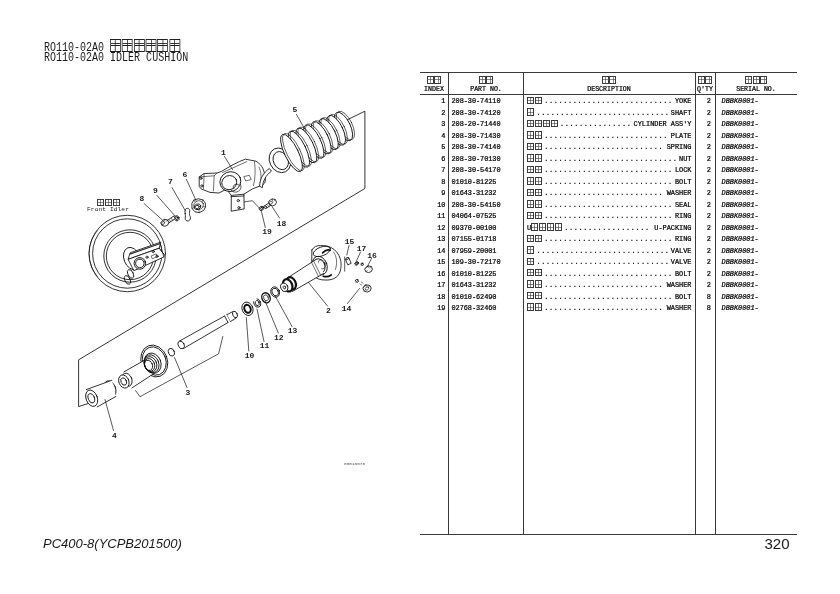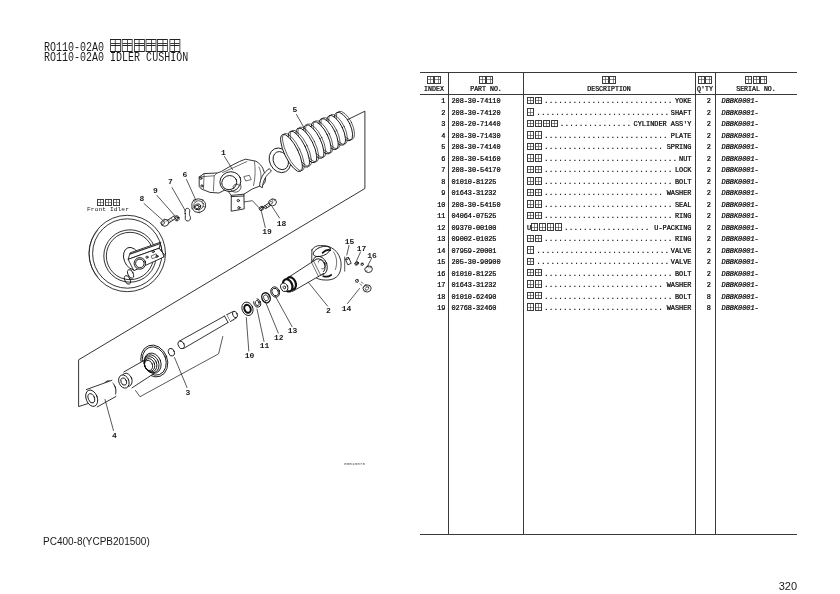--- a/index.html
+++ b/index.html
@@ -117,21 +117,21 @@
         <span class="cn"><span class="c"></span><span class="c"></span></span>
         <span class="dots">..............................................</span>
         <span class="en">SPRING</span>
       </div>
       <span class="q">2</span>
       <span class="sn">DBBK0001-</span>
     </div>
 
 <div class="row" style="top:153.80px">
       <span class="ix">6</span>
-      <span class="pn">208-30-54160</span>
+      <span class="pn">208-30-70130</span>
       <div class="dsc">
         <span class="cn"><span class="c"></span><span class="c"></span></span>
         <span class="dots">..............................................</span>
         <span class="en">NUT</span>
       </div>
       <span class="q">2</span>
       <span class="sn">DBBK0001-</span>
     </div>
 
 <div class="row" style="top:165.28px">
@@ -201,21 +201,21 @@
         <span class="cn">U<span class="c"></span><span class="c"></span><span class="c"></span><span class="c"></span></span>
         <span class="dots">..............................................</span>
         <span class="en">U-PACKING</span>
       </div>
       <span class="q">2</span>
       <span class="sn">DBBK0001-</span>
     </div>
 
 <div class="row" style="top:234.16px">
       <span class="ix">13</span>
-      <span class="pn">09002-01025</span>
+      <span class="pn">07155-01718</span>
       <div class="dsc">
         <span class="cn"><span class="c"></span><span class="c"></span></span>
         <span class="dots">..............................................</span>
         <span class="en">RING</span>
       </div>
       <span class="q">2</span>
       <span class="sn">DBBK0001-</span>
     </div>
 
 <div class="row" style="top:245.64px">
@@ -225,21 +225,21 @@
         <span class="cn"><span class="c"></span></span>
         <span class="dots">..............................................</span>
         <span class="en">VALVE</span>
       </div>
       <span class="q">2</span>
       <span class="sn">DBBK0001-</span>
     </div>
 
 <div class="row" style="top:257.12px">
       <span class="ix">15</span>
-      <span class="pn">205-30-90900</span>
+      <span class="pn">109-30-72170</span>
       <div class="dsc">
         <span class="cn"><span class="c"></span></span>
         <span class="dots">..............................................</span>
         <span class="en">VALVE</span>
       </div>
       <span class="q">2</span>
       <span class="sn">DBBK0001-</span>
     </div>
 
 <div class="row" style="top:268.60px">
@@ -283,23 +283,23 @@
       <span class="pn">02768-32460</span>
       <div class="dsc">
         <span class="cn"><span class="c"></span><span class="c"></span></span>
         <span class="dots">..............................................</span>
         <span class="en">WASHER</span>
       </div>
       <span class="q">8</span>
       <span class="sn">DBBK0001-</span>
     </div>
 
-<div class="abs" style="left:43px;top:535.5px;font-family:'Liberation Sans',sans-serif;font-size:10px;">PC400-8(YCPB201500)</div>
-
-<div class="abs" style="left:757px;top:534.5px;width:40px;text-align:right;font-family:'Liberation Sans',sans-serif;font-size:11px;margin-top:45px;">320</div>
+<div class="abs" style="left:43px;top:535.5px;font-family:'Liberation Sans',sans-serif;font-size:13px;font-style:italic;">PC400-8(YCPB201500)</div>
+
+<div class="abs" style="left:757px;top:534.5px;width:40px;text-align:center;font-family:'Liberation Sans',sans-serif;font-size:15px;">320</div>
 
 <div class="abs" style="left:96.8px;top:198.6px;font-size:0;line-height:6.2px;"><span class="c" style="width:5.5px;height:5.9px;margin-right:0.6px;"></span><span class="c" style="width:5.5px;height:5.9px;margin-right:0.6px;"></span><span class="c" style="width:5.5px;height:5.9px;margin-right:0;"></span></div>
 
 <div class="abs" style="left:87px;top:206.8px;font-size:6.2px;line-height:6.5px;letter-spacing:0.1px;">Front Idler</div>
 
 <svg class="abs" style="left:0;top:0;" width="840" height="594" viewBox="0 0 840 594" fill="none" stroke="#111" stroke-width="0.85" stroke-linecap="round" stroke-linejoin="round">
 
 <path d="M88.5,403.4 L78.6,406.6 L78.6,359.8 L364.9,188.5 L364.9,111.2 L343.0,121.9"></path>
 
 <g fill="#fff">

